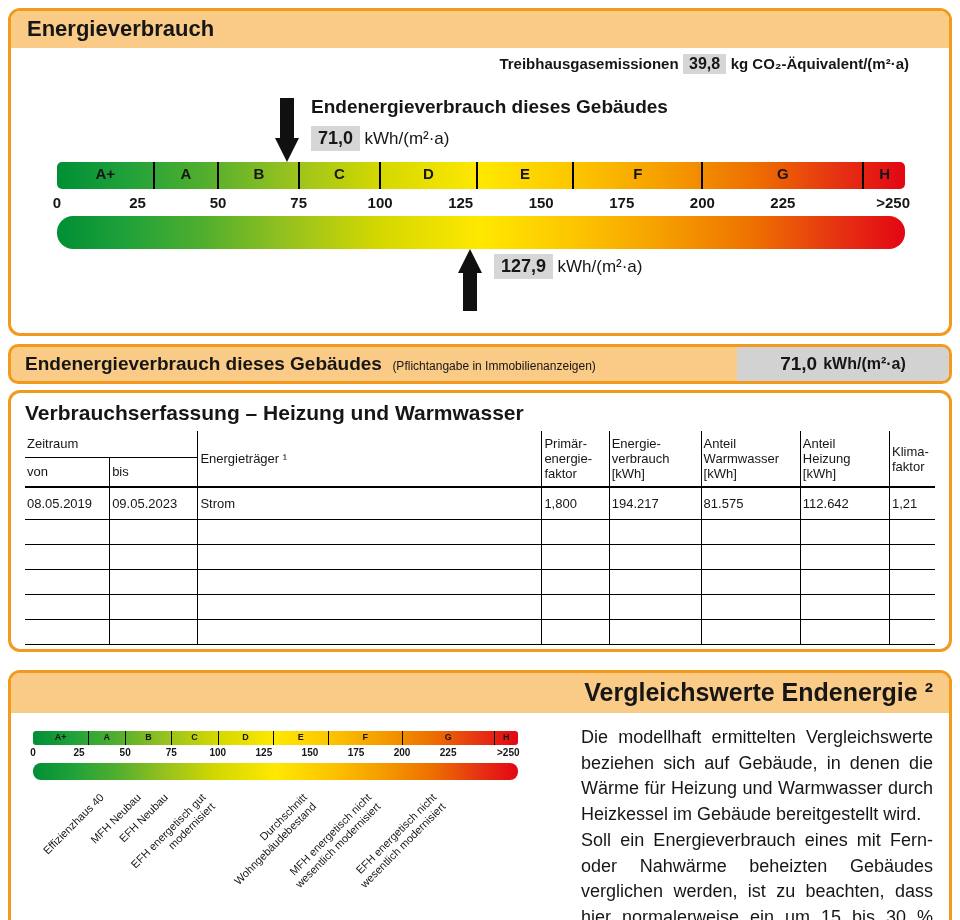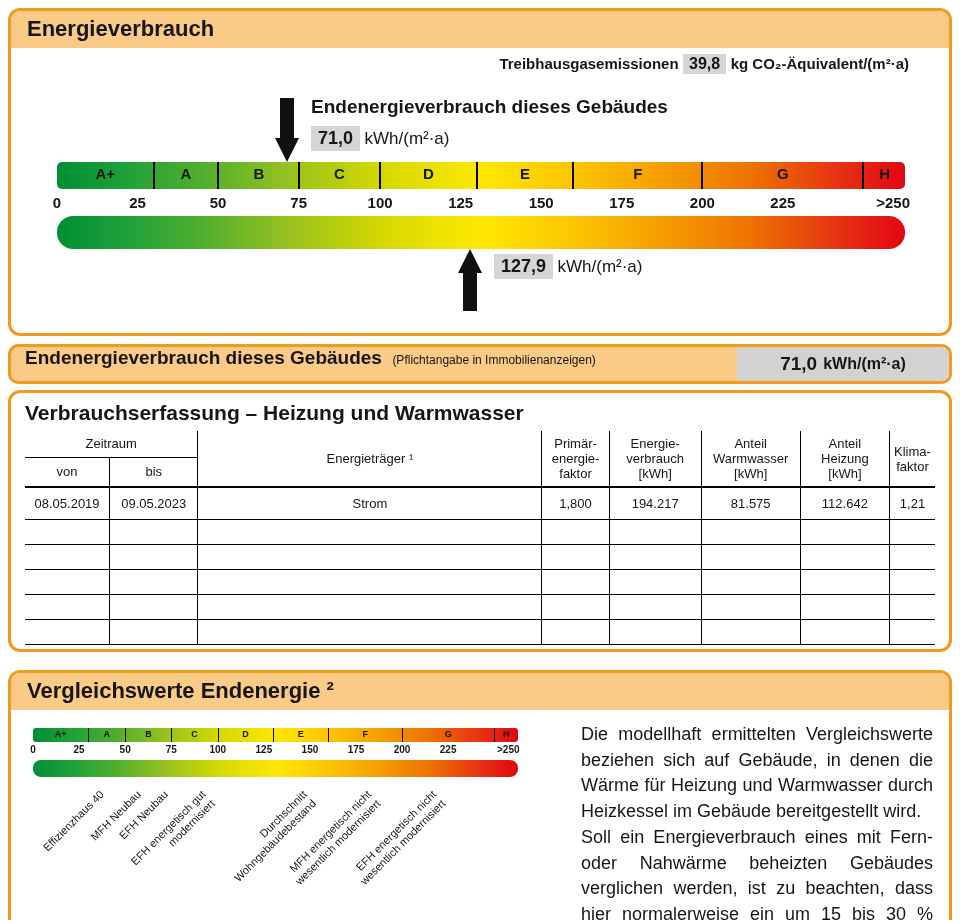--- a/index.html
+++ b/index.html
@@ -21,29 +21,29 @@
   .unit17{font-size:17px;}
   .egrad{background:linear-gradient(90deg,#008f35 0%,#1fa13a 8%,#4fae2e 17%,#95c11f 27%,#d4d800 38%,#ffe800 50%,#fcc200 62%,#f59c00 72%,#ee7100 82%,#e63312 92%,#e30613 100%);}
   .classbar{position:absolute;left:46px;top:114px;width:848px;height:27px;border-radius:5px;}
   .numrow{position:absolute;left:46px;top:146px;width:848px;height:18px;}
   .colorbar{position:absolute;left:46px;top:168px;width:848px;height:33px;border-radius:16px;}
   .cls{position:absolute;top:3px;transform:translateX(-50%);font-weight:bold;font-size:15px;}
   .tick{position:absolute;top:0;bottom:0;width:2px;background:#000;transform:translateX(-50%);}
   .num{position:absolute;top:0;transform:translateX(-50%);font-weight:bold;font-size:15px;white-space:nowrap;}
   .arrow{position:absolute;}
   
-  .summary-bar{display:flex;align-items:flex-start;background:var(--hdr);border:3px solid var(--accent);border-radius:10px;margin:0 8px 6px 8px;height:40px;overflow:hidden;}
+  .summary-bar{display:flex;align-items:center;background:var(--hdr);border:3px solid var(--accent);border-radius:10px;margin:0 8px 6px 8px;height:40px;overflow:hidden;}
   .sb-left{padding-left:14px;flex:1;white-space:nowrap;}
   .sb-note{font-size:12px;margin-left:6px;}
   .sb-valuebox{width:212px;height:100%;background:#D2D2D2;display:flex;align-items:center;justify-content:center;gap:6px;font-weight:bold;}
   .sb-val{font-size:19px;font-weight:bold;}
   .sb-unit{font-size:16px;font-weight:bold;}
   
   .section-title{font-size:21px;font-weight:bold;padding:8px 14px 4px 14px;}
-  table.consumption{width:calc(100% - 28px);margin:2px 14px 10px 14px;border-collapse:collapse;text-align:center;font-size:13px;table-layout:fixed;}
+  table.consumption{width:calc(100% - 28px);margin:2px 14px 10px 14px;border-collapse:collapse;text-align:left;font-size:13px;table-layout:fixed;}
   table.consumption th{font-weight:normal;white-space:pre-line;vertical-align:middle;padding:1px 2px;}
   table.consumption th,table.consumption td{border-left:1px solid #000;}
   table.consumption tr > *:first-child{border-left:none;}
   .zeitraum{border-bottom:1px solid #000;}
   .hb{border-bottom:2px solid #000;}
   tr.t-h1 th{height:26px;}
   tr.t-h2 th{height:30px;}
   table.consumption tbody td{height:25px;border-bottom:1px solid #000;padding:8px 2px;}
   
   .classbar-s{position:absolute;left:22px;top:18px;width:485px;height:14px;border-radius:3px;}
@@ -236,21 +236,21 @@
             <td></td>
             <td></td>
             <td></td>
             <td></td>
           </tr>
       </tbody>
     </table>
   </div>
 
   <div class="panel" style="margin-top:18px;height:270px;">
-    <div class="panel-header" style="font-size:22px;">Vergleichswerte Endenergie ²</div>
+    <div class="panel-header" style="font-size:25px;text-align:right;">Vergleichswerte Endenergie ²</div>
     <div style="position:relative;height:228px;">
 
       <div class="classbar-s egrad">
         <span class="cls-s" style="left:5.7%">A+</span>
         <span class="cls-s" style="left:15.2%">A</span>
         <span class="cls-s" style="left:23.8%">B</span>
         <span class="cls-s" style="left:33.3%">C</span>
         <span class="cls-s" style="left:43.8%">D</span>
         <span class="cls-s" style="left:55.2%">E</span>
         <span class="cls-s" style="left:68.5%">F</span>

